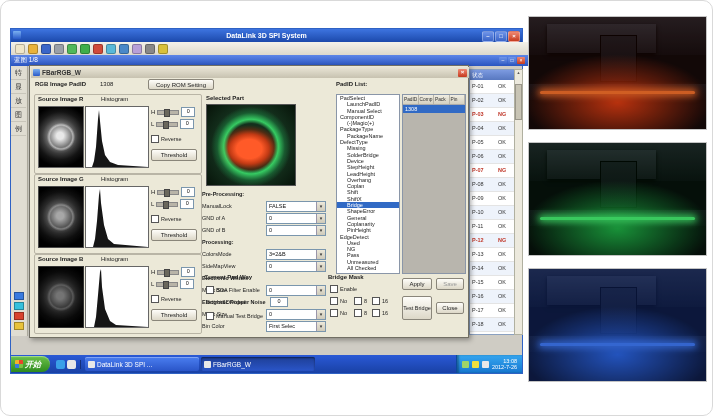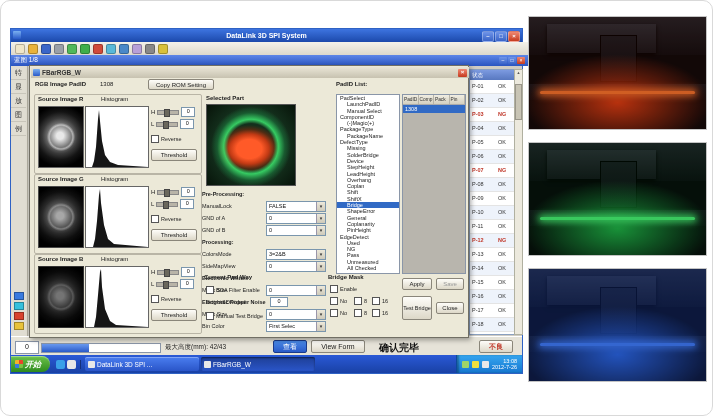--- a/index.html
+++ b/index.html
@@ -504,31 +504,20 @@
           <i class="chk"></i>
           <span>16</span>
         </label>
 
       <button class="b3" style="left:372px;top:212px;width:30px;height:12px">Apply</button>
       <button class="b3 dis" style="left:406px;top:212px;width:28px;height:12px">Save</button>
       <button class="b3" style="left:372px;top:230px;width:30px;height:24px;font-size:5.5px;white-space:normal">Test Bridge</button>
       <button class="b3" style="left:406px;top:236px;width:28px;height:12px">Close</button>
     </div>
 
-    <div class="status">
-      <span class="cntbox">0</span>
-      <span class="pbar">
-          <i class="pfill"></i>
-        </span>
-      <span class="meter">最大高度(mm): 42/43</span>
-      <button class="bluebtn" style="left:262px;top:3px;width:34px;height:13px">查看</button>
-      <button class="b3" style="left:300px;top:3px;width:54px;height:13px;font-size:7px">View Form</button>
-      <span class="confirm">确认完毕</span>
-      <button class="b3 ngbtn" style="left:468px;top:3px;width:34px;height:13px">不良</button>
-    </div>
 
     <div class="taskbar">
       <div class="start">
         <i class="flag"></i>
         <span>开始</span>
       </div>
       <div class="ql">
         <i class="qli" style="background:#3aa0e8"></i>
         <i class="qli" style="background:#e8e8e8"></i>
       </div>

